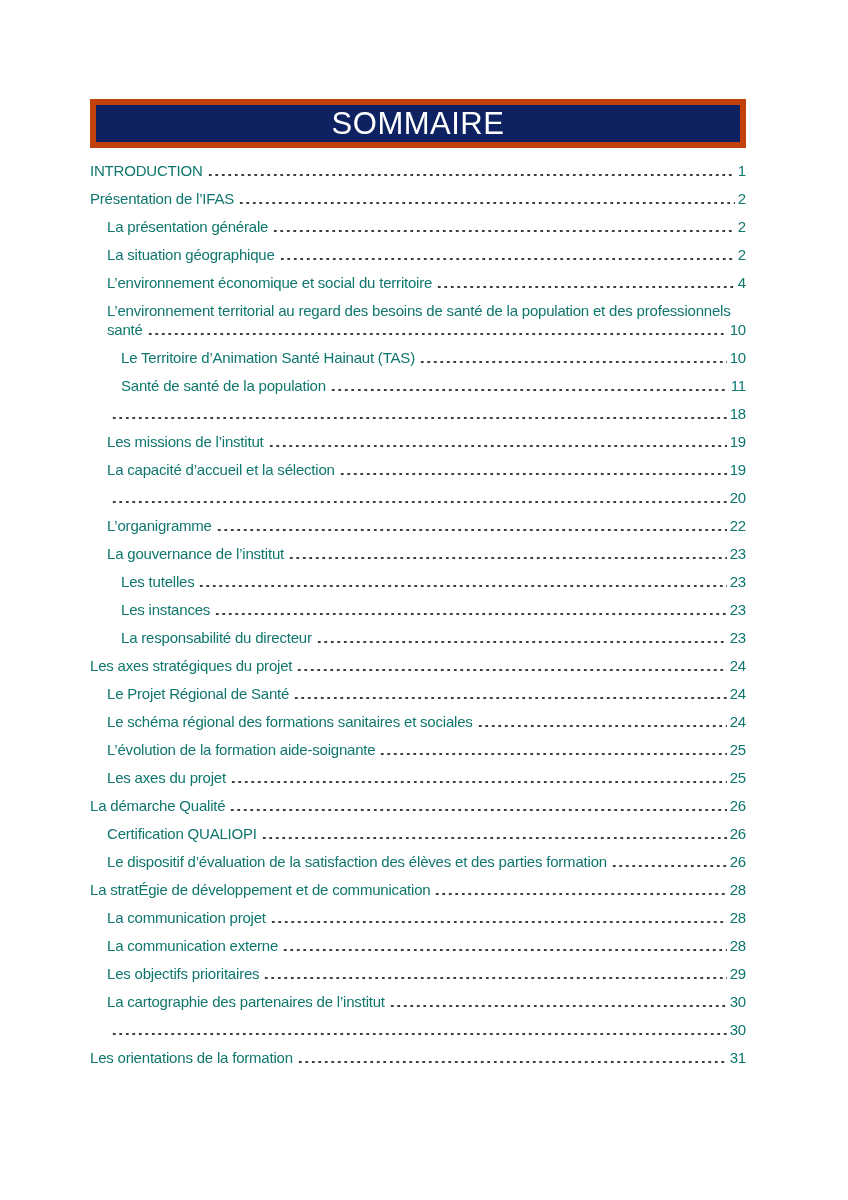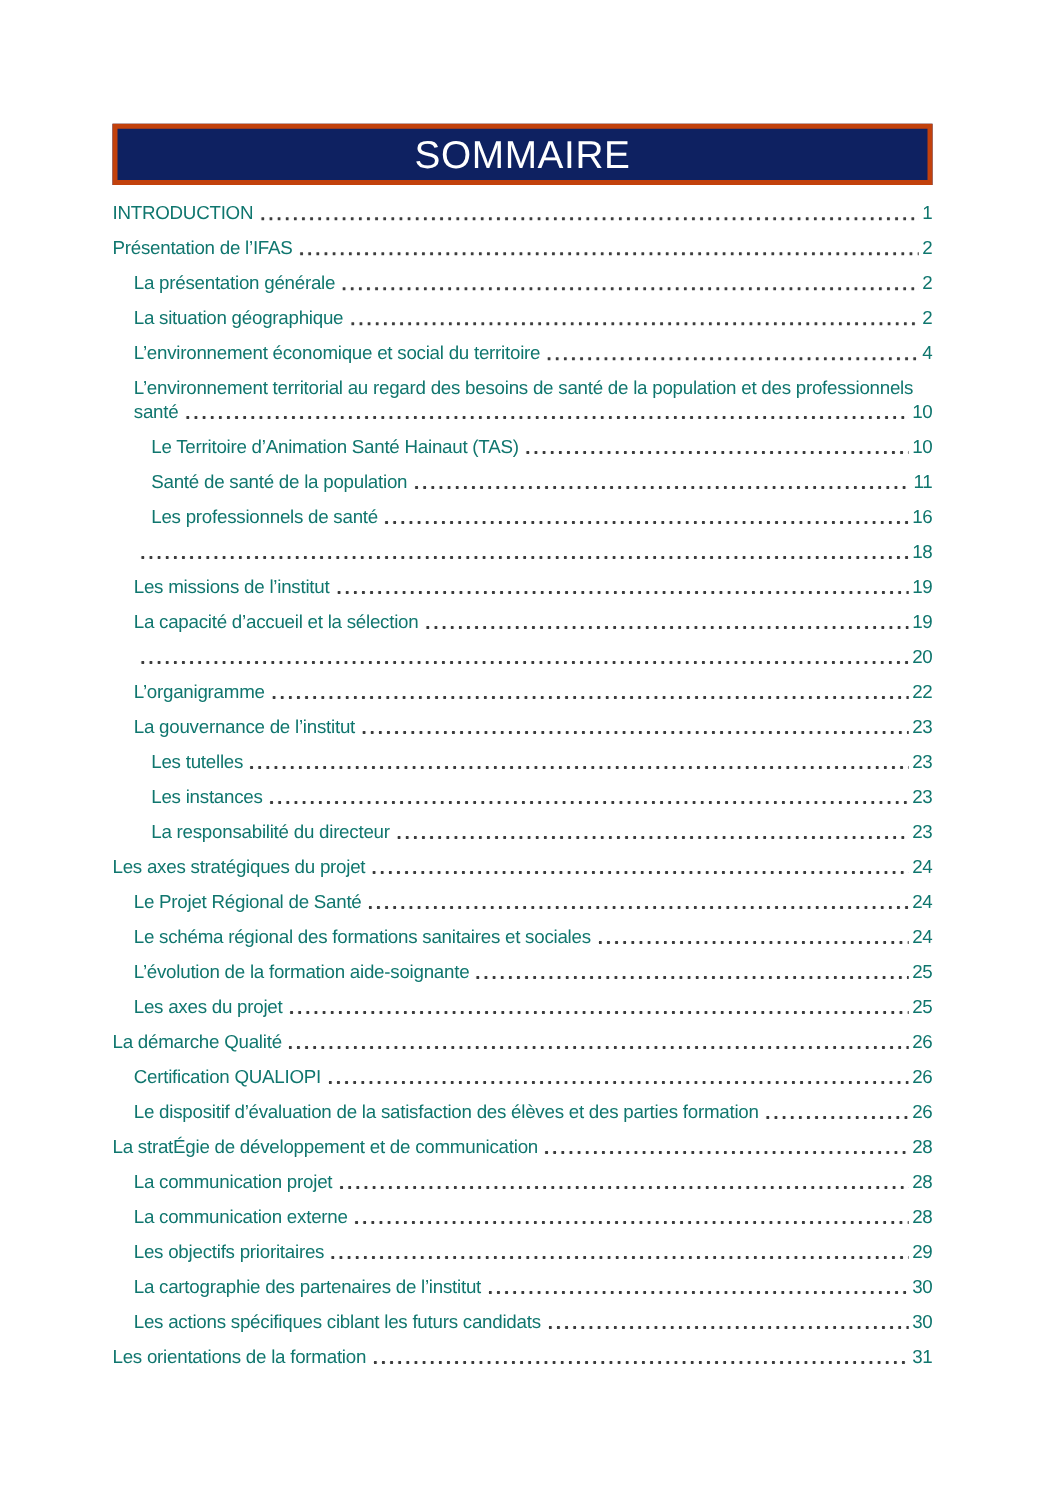--- a/index.html
+++ b/index.html
@@ -16,21 +16,21 @@
     color: #262626;
     overflow: hidden;
   }
   .title-bar {
     position: absolute;
     left: 90px;
     top: 99px;
     width: 656px;
     height: 49px;
     background: #0e2161;
-    border: 4px solid #c2410c;
+    border: 6px solid #c2410c;
     box-sizing: border-box;
     display: flex;
     align-items: center;
     justify-content: center;
   }
   .title-bar h1 {
     margin: 0;
     font-size: 31px;
     font-weight: 400;
     letter-spacing: 0.5px;
@@ -146,28 +146,20 @@
       </div>
     </div>
       <div class="toc-row lvl-2">
 
       <div class="toc-flexline">
         <span class="toc-label">Santé de santé de la population</span>
         <span class="toc-dots"></span>
         <span class="toc-page">11</span>
       </div>
     </div>
-      <div class="toc-row lvl-2">
-
-      <div class="toc-flexline">
-        <span class="toc-label">Les professionnels de santé</span>
-        <span class="toc-dots"></span>
-        <span class="toc-page">16</span>
-      </div>
-    </div>
       <div class="toc-row lvl-1">
 
       <div class="toc-flexline">
         <span class="toc-dots"></span>
         <span class="toc-page">18</span>
       </div>
     </div>
       <div class="toc-row lvl-1">
 
       <div class="toc-flexline">
@@ -331,21 +323,20 @@
 
       <div class="toc-flexline">
         <span class="toc-label">La cartographie des partenaires de l’institut</span>
         <span class="toc-dots"></span>
         <span class="toc-page">30</span>
       </div>
     </div>
       <div class="toc-row lvl-1">
 
       <div class="toc-flexline">
-        <span class="toc-label">Les actions spécifiques ciblant les futurs candidats</span>
         <span class="toc-dots"></span>
         <span class="toc-page">30</span>
       </div>
     </div>
       <div class="toc-row lvl-0">
 
       <div class="toc-flexline">
         <span class="toc-label">Les orientations de la formation</span>
         <span class="toc-dots"></span>
         <span class="toc-page">31</span>

